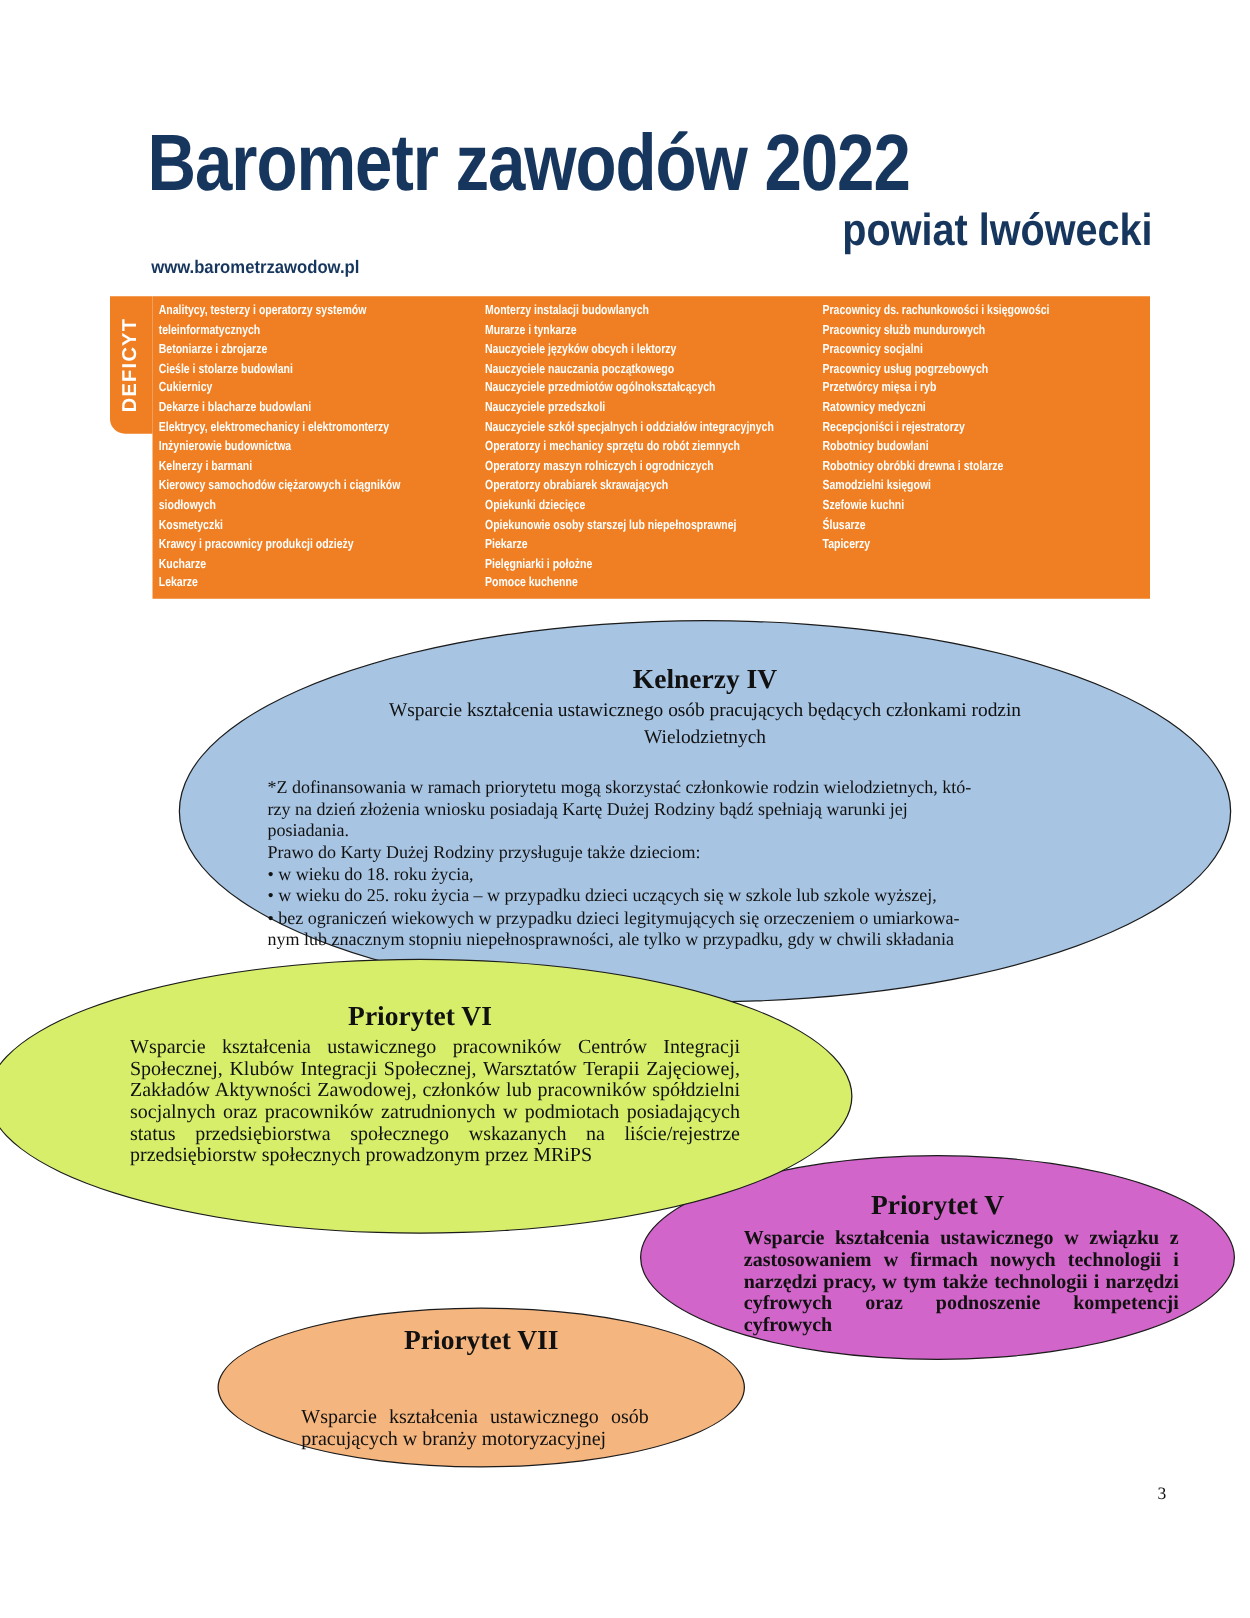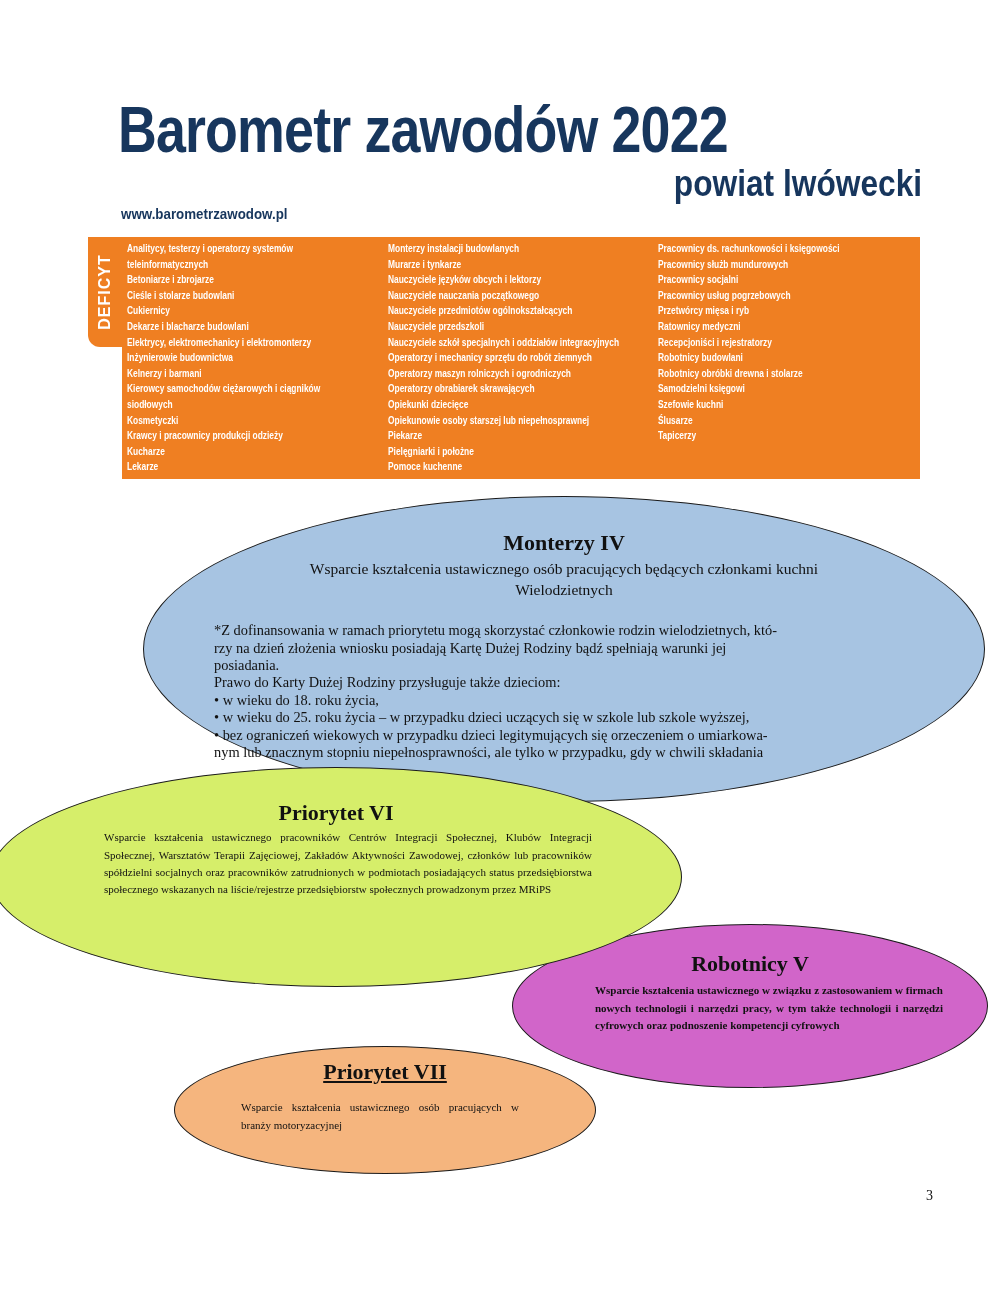--- a/index.html
+++ b/index.html
@@ -32,38 +32,38 @@
     font-family:"Liberation Sans",sans-serif;font-weight:bold;font-size:10.5px;
     line-height:15.6px;transform:scaleX(0.8);transform-origin:left top;}
   .col .item{white-space:pre;}
   .col-1{left:5px;}  .col-2{left:266px;}  .col-3{left:536px;}
 
   
   .ellipse{position:absolute;border:1.5px solid #1b1b1b;border-radius:50%;
     box-sizing:border-box;}
   .e-title{text-align:center;font-weight:bold;font-size:22px;line-height:1.1;}
   .e-sub{text-align:center;font-size:15.5px;line-height:21px;margin-top:3px;}
-  .e-body{font-size:11px;line-height:17.4px;}
+  .e-body{font-size:16px;line-height:17.4px;}
 
   .ellipse-iv{left:143px;top:496px;width:842px;height:306px;z-index:1;}
   .ellipse-iv .e-title{padding-top:34px;}
   .ellipse-iv .e-body{white-space:pre-line;text-align:left;font-size:14.4px;
     width:700px;margin:22px auto 0;}
 
   .ellipse-vi{left:-10px;top:767px;width:692px;height:220px;z-index:3;}
   .ellipse-vi .e-title{padding-top:33px;}
   .ellipse-vi .e-body{text-align:justify;width:488px;margin:4px 0 0 113px;}
 
   .ellipse-v{left:512px;top:924px;width:476px;height:164px;z-index:2;}
   .ellipse-v .e-title{padding-top:27px;}
   .ellipse-v .e-body{text-align:justify;width:348px;margin:6px 0 0 82px;font-weight:bold;}
 
   .ellipse-vii{left:174px;top:1046px;width:422px;height:128px;z-index:4;}
-  .ellipse-vii .e-title{padding-top:13px;text-decoration:underline;}
-  .ellipse-vii .e-body{text-align:justify;width:278px;margin:15px 0 0 66px;}
+  .ellipse-vii .e-title{padding-top:13px;}
+  .ellipse-vii .e-body{text-align:justify;width:278px;margin:41px 0 0 66px;}
 
   
   .page-number{position:absolute;left:926px;top:1188px;font-size:14px;}
 </style>
 </head>
 <body>
 
 <div class="page">
 
   <div class="header-title">Barometr zawodów 2022</div>
@@ -122,40 +122,40 @@
         <div class="item">Robotnicy budowlani</div>
         <div class="item">Robotnicy obróbki drewna i stolarze</div>
         <div class="item">Samodzielni księgowi</div>
         <div class="item">Szefowie kuchni</div>
         <div class="item">Ślusarze</div>
         <div class="item">Tapicerzy</div>
       </div>
   </div>
 
   <div class="ellipse ellipse-iv" style="background-color: rgb(167, 196, 226);">
-    <div class="e-title">Monterzy IV</div>
-    <div class="e-sub" style="white-space:pre-line;">Wsparcie kształcenia ustawicznego osób pracujących będących członkami kuchni
+    <div class="e-title">Kelnerzy IV</div>
+    <div class="e-sub" style="white-space:pre-line;">Wsparcie kształcenia ustawicznego osób pracujących będących członkami rodzin
 Wielodzietnych</div>
     <div class="e-body">*Z dofinansowania w ramach priorytetu mogą skorzystać członkowie rodzin wielodzietnych, któ-
 rzy na dzień złożenia wniosku posiadają Kartę Dużej Rodziny bądź spełniają warunki jej
 posiadania.
 Prawo do Karty Dużej Rodziny przysługuje także dzieciom:
 • w wieku do 18. roku życia,
 • w wieku do 25. roku życia – w przypadku dzieci uczących się w szkole lub szkole wyższej,
 • bez ograniczeń wiekowych w przypadku dzieci legitymujących się orzeczeniem o umiarkowa-
 nym lub znacznym stopniu niepełnosprawności, ale tylko w przypadku, gdy w chwili składania</div>
   </div>
 
   <div class="ellipse ellipse-vi" style="background-color: rgb(214, 238, 106);">
     <div class="e-title">Priorytet VI</div>
     <div class="e-body">Wsparcie kształcenia ustawicznego pracowników Centrów Integracji Społecznej, Klubów Integracji Społecznej, Warsztatów Terapii Zajęciowej, Zakładów Aktywności Zawodowej, członków lub pracowników spółdzielni socjalnych oraz pracowników zatrudnionych w podmiotach posiadających status przedsiębiorstwa społecznego wskazanych na liście/rejestrze przedsiębiorstw społecznych prowadzonym przez MRiPS</div>
   </div>
 
   <div class="ellipse ellipse-v" style="background-color: rgb(209, 101, 201);">
-    <div class="e-title">Robotnicy V</div>
+    <div class="e-title">Priorytet V</div>
     <div class="e-body">Wsparcie kształcenia ustawicznego w związku z zastosowaniem w firmach nowych technologii i narzędzi pracy, w tym także technologii i narzędzi cyfrowych oraz podnoszenie kompetencji cyfrowych</div>
   </div>
 
   <div class="ellipse ellipse-vii" style="background-color: rgb(245, 181, 126);">
     <div class="e-title">Priorytet VII</div>
     <div class="e-body">Wsparcie kształcenia ustawicznego osób pracujących w branży motoryzacyjnej</div>
   </div>
 
   <div class="page-number">3</div>
 </div>

